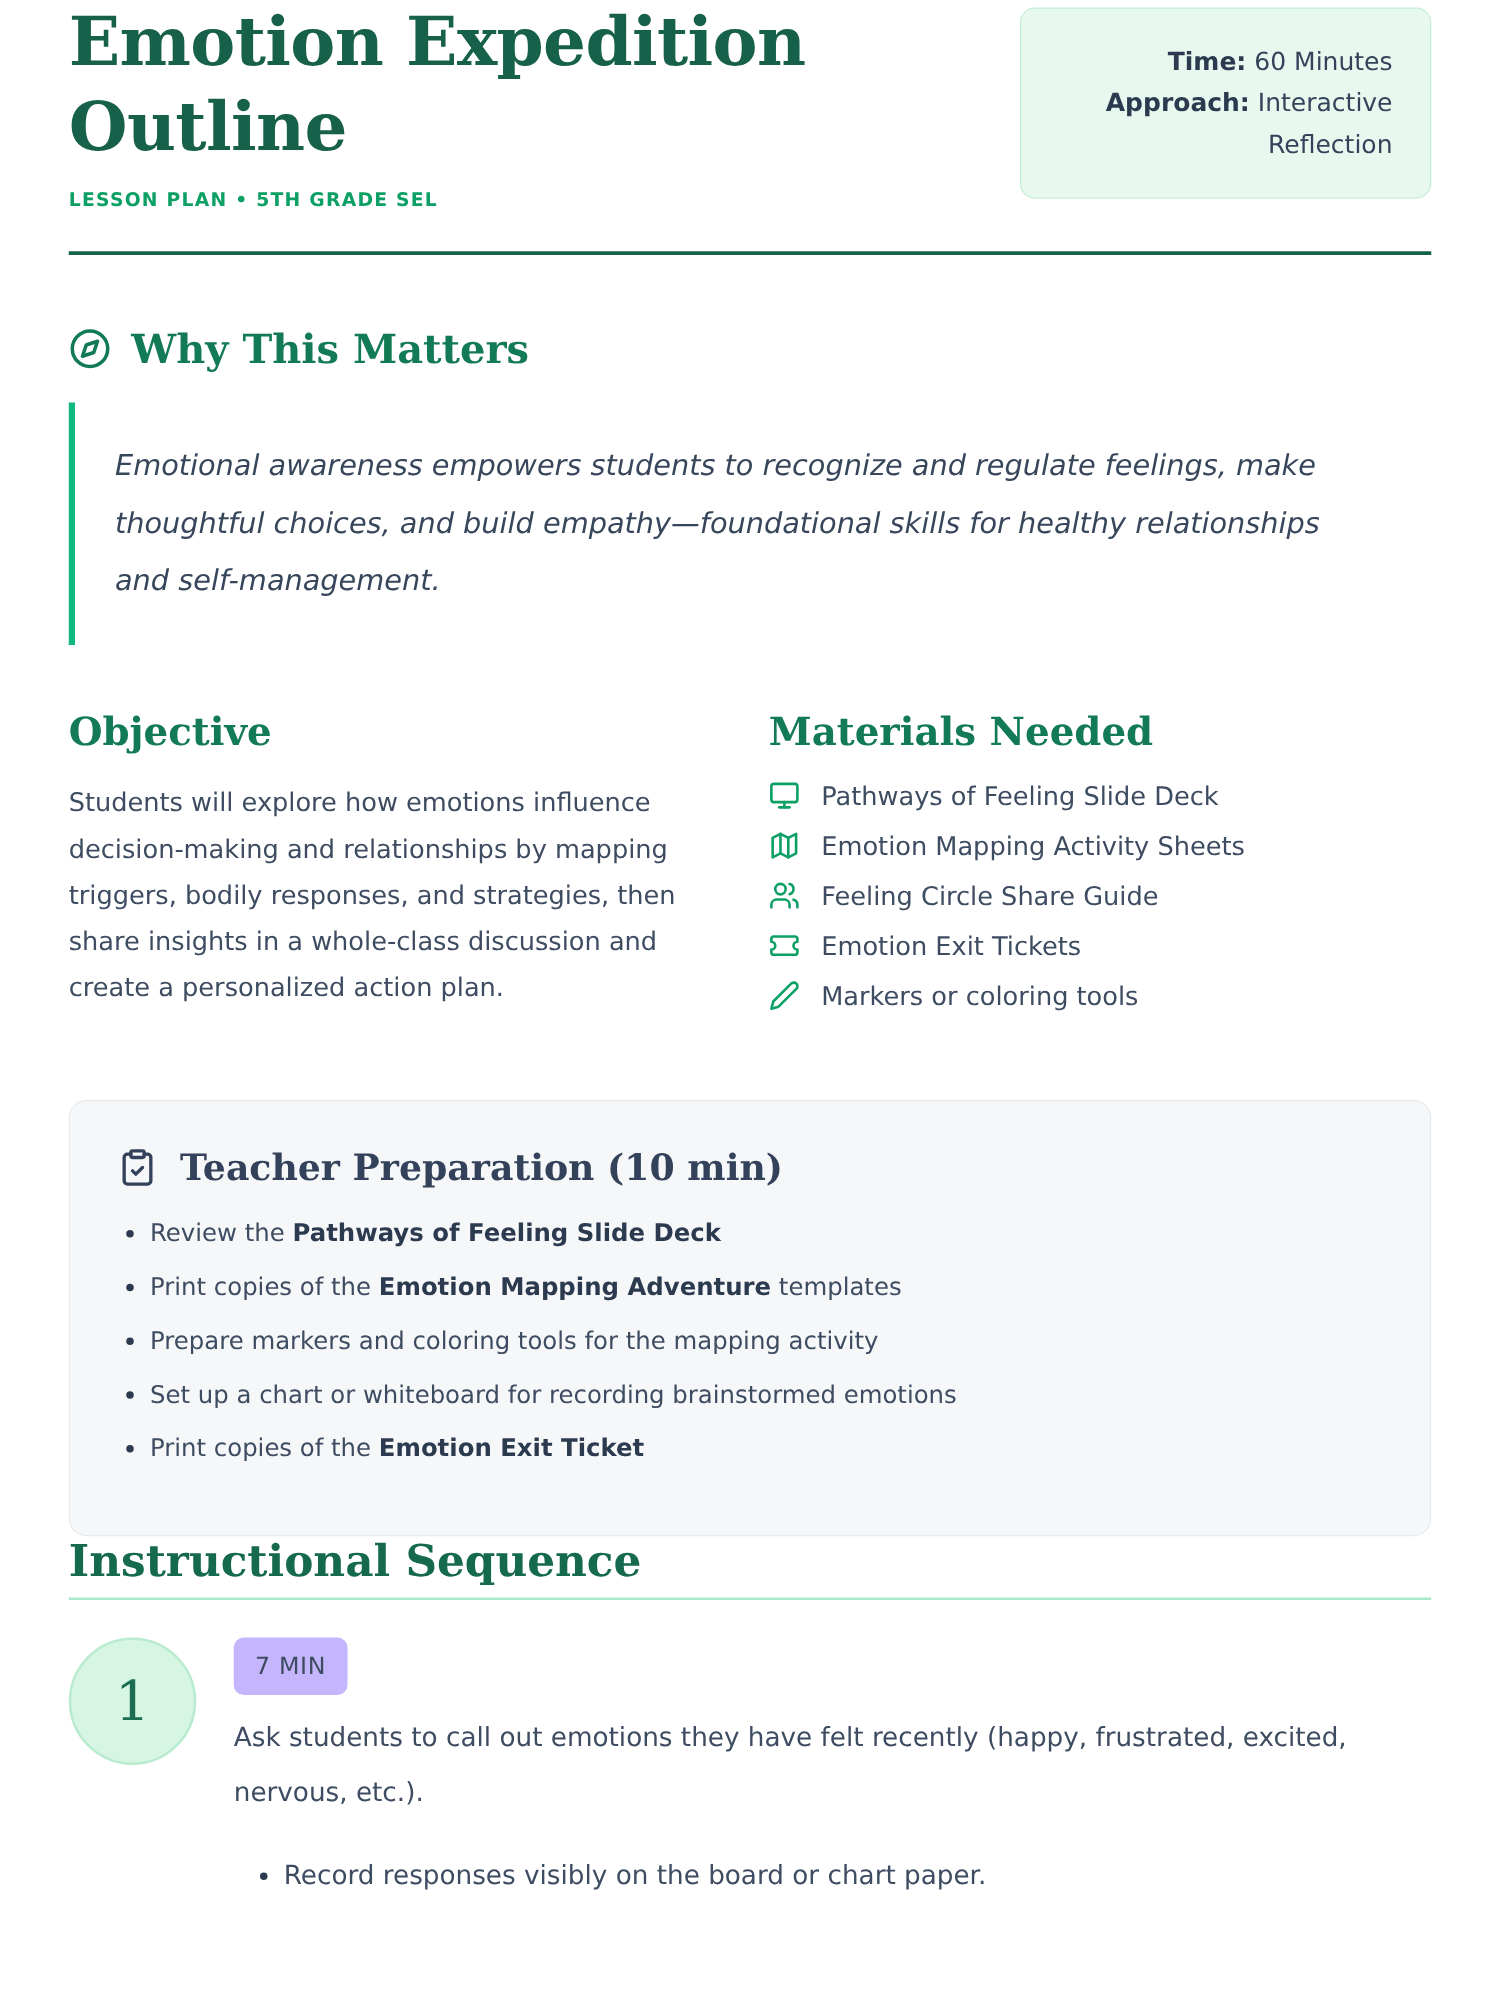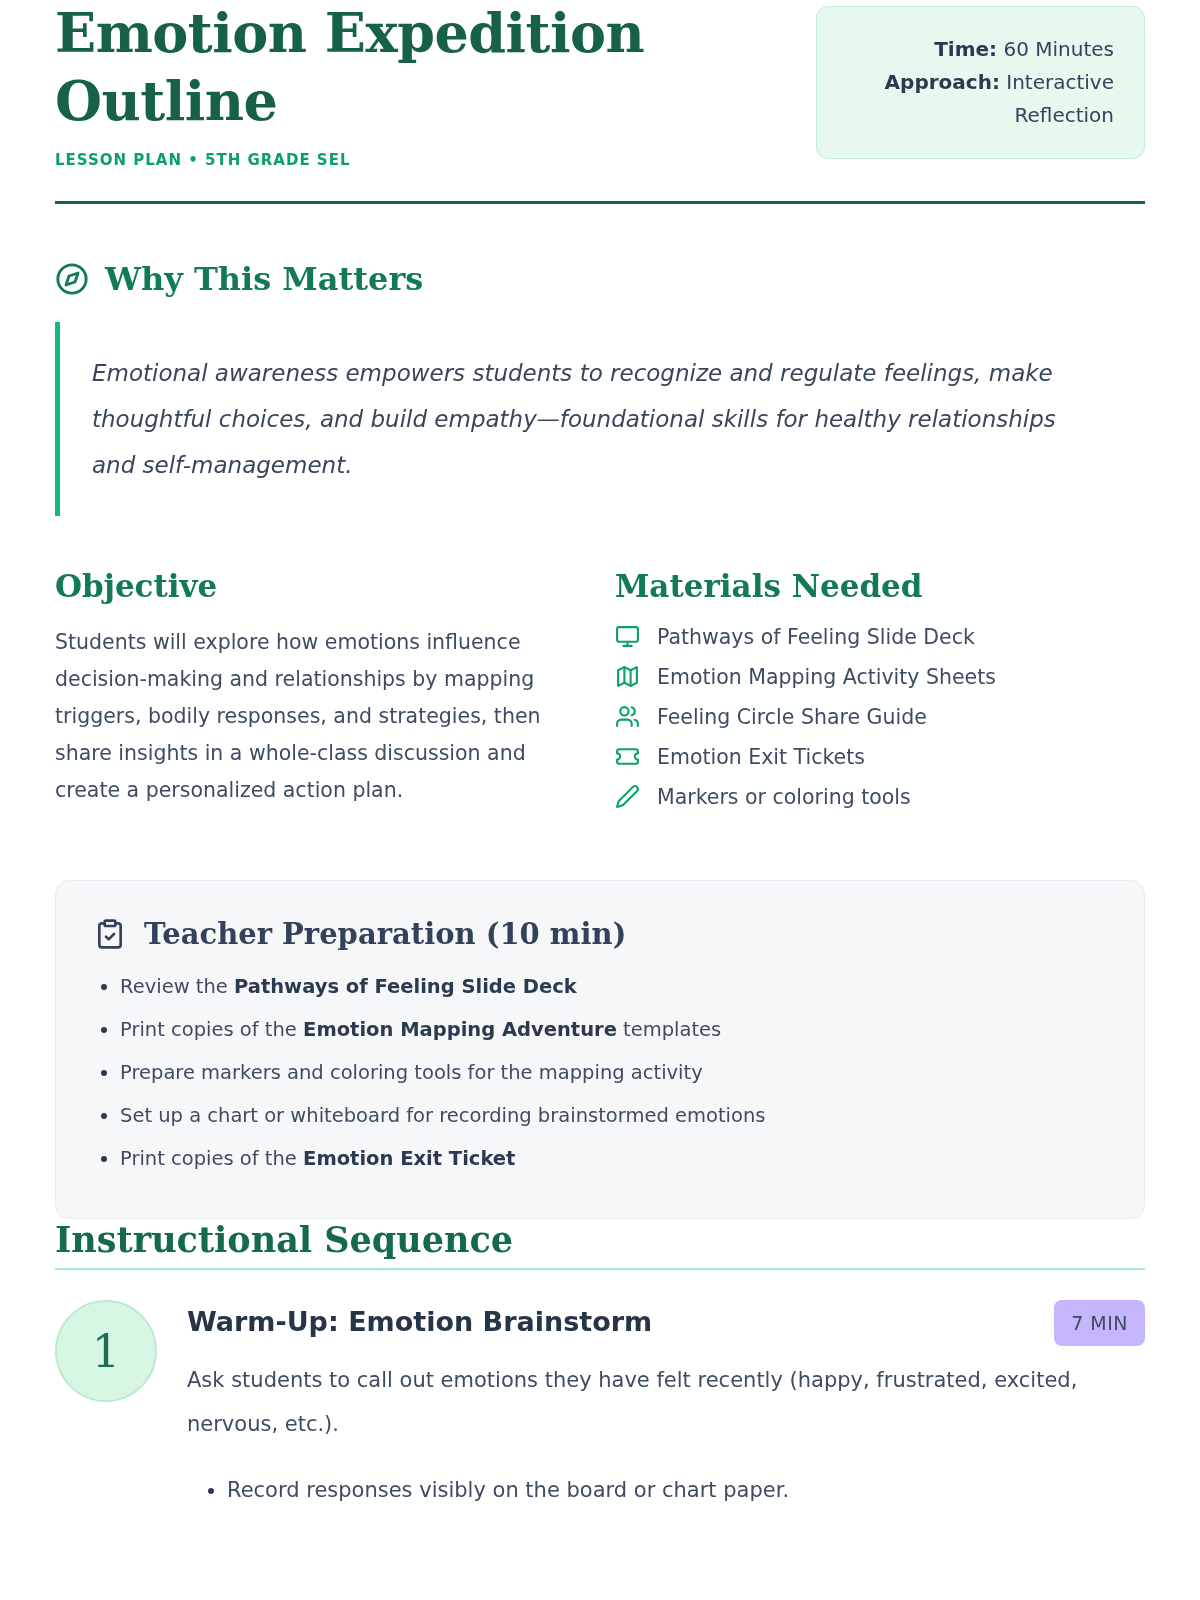--- a/index.html
+++ b/index.html
@@ -52,21 +52,21 @@
   .col-h { font-size: 31px; margin-bottom: 20px; }
   .objective-text { font-size: 20.5px; line-height: 37px; color: #3e4c61; }
   .materials-list { list-style: none; }
   .materials-list li { display: flex; align-items: center; gap: 17px; margin-bottom: 15px; }
   .materials-list svg { width: 25px; height: 25px; color: #0da064; flex-shrink: 0; }
   .materials-list span { font-size: 20.5px; color: #3e4c61; }
 
   
   .prep-box {
     margin-top: 56px; background: #f5f7f9; border: 1px solid #e7eaee;
-    border-radius: 14px; padding: 36px 38px 28px 38px;
+    border-radius: 14px; padding: 36px 38px 38px 38px;
   }
   .prep-heading { display: flex; align-items: center; gap: 18px; font-size: 29px; color: #33425a; }
   .prep-heading svg { width: 32px; height: 32px; color: #33425a; }
   .prep-list { margin-top: 24px; padding-left: 26px; }
   .prep-list li { font-size: 19.5px; color: #3e4c61; margin-bottom: 20px; }
   .prep-list li::marker { color: #2c3a50; }
   .prep-list b { color: #2c3a50; }
 
   
   .sequence-h {
@@ -190,21 +190,20 @@
       <li><span>Print copies of the </span><b>Emotion Exit Ticket</b><span></span></li>
     </ul>
   </div>
 
   <h2 class="section-h sequence-h">Instructional Sequence</h2>
 
   <div class="step">
     <div class="step-circle">1</div>
     <div class="step-content">
       <div class="step-header">
-        <div class="step-title">Warm-Up: Emotion Brainstorm</div>
         <div class="duration-badge">7 MIN</div>
       </div>
       <p class="step-desc">Ask students to call out emotions they have felt recently (happy, frustrated, excited, nervous, etc.).</p>
       <ul class="step-bullets">
         <li>Record responses visibly on the board or chart paper.</li>
 
       </ul>
     </div>
   </div>
 

